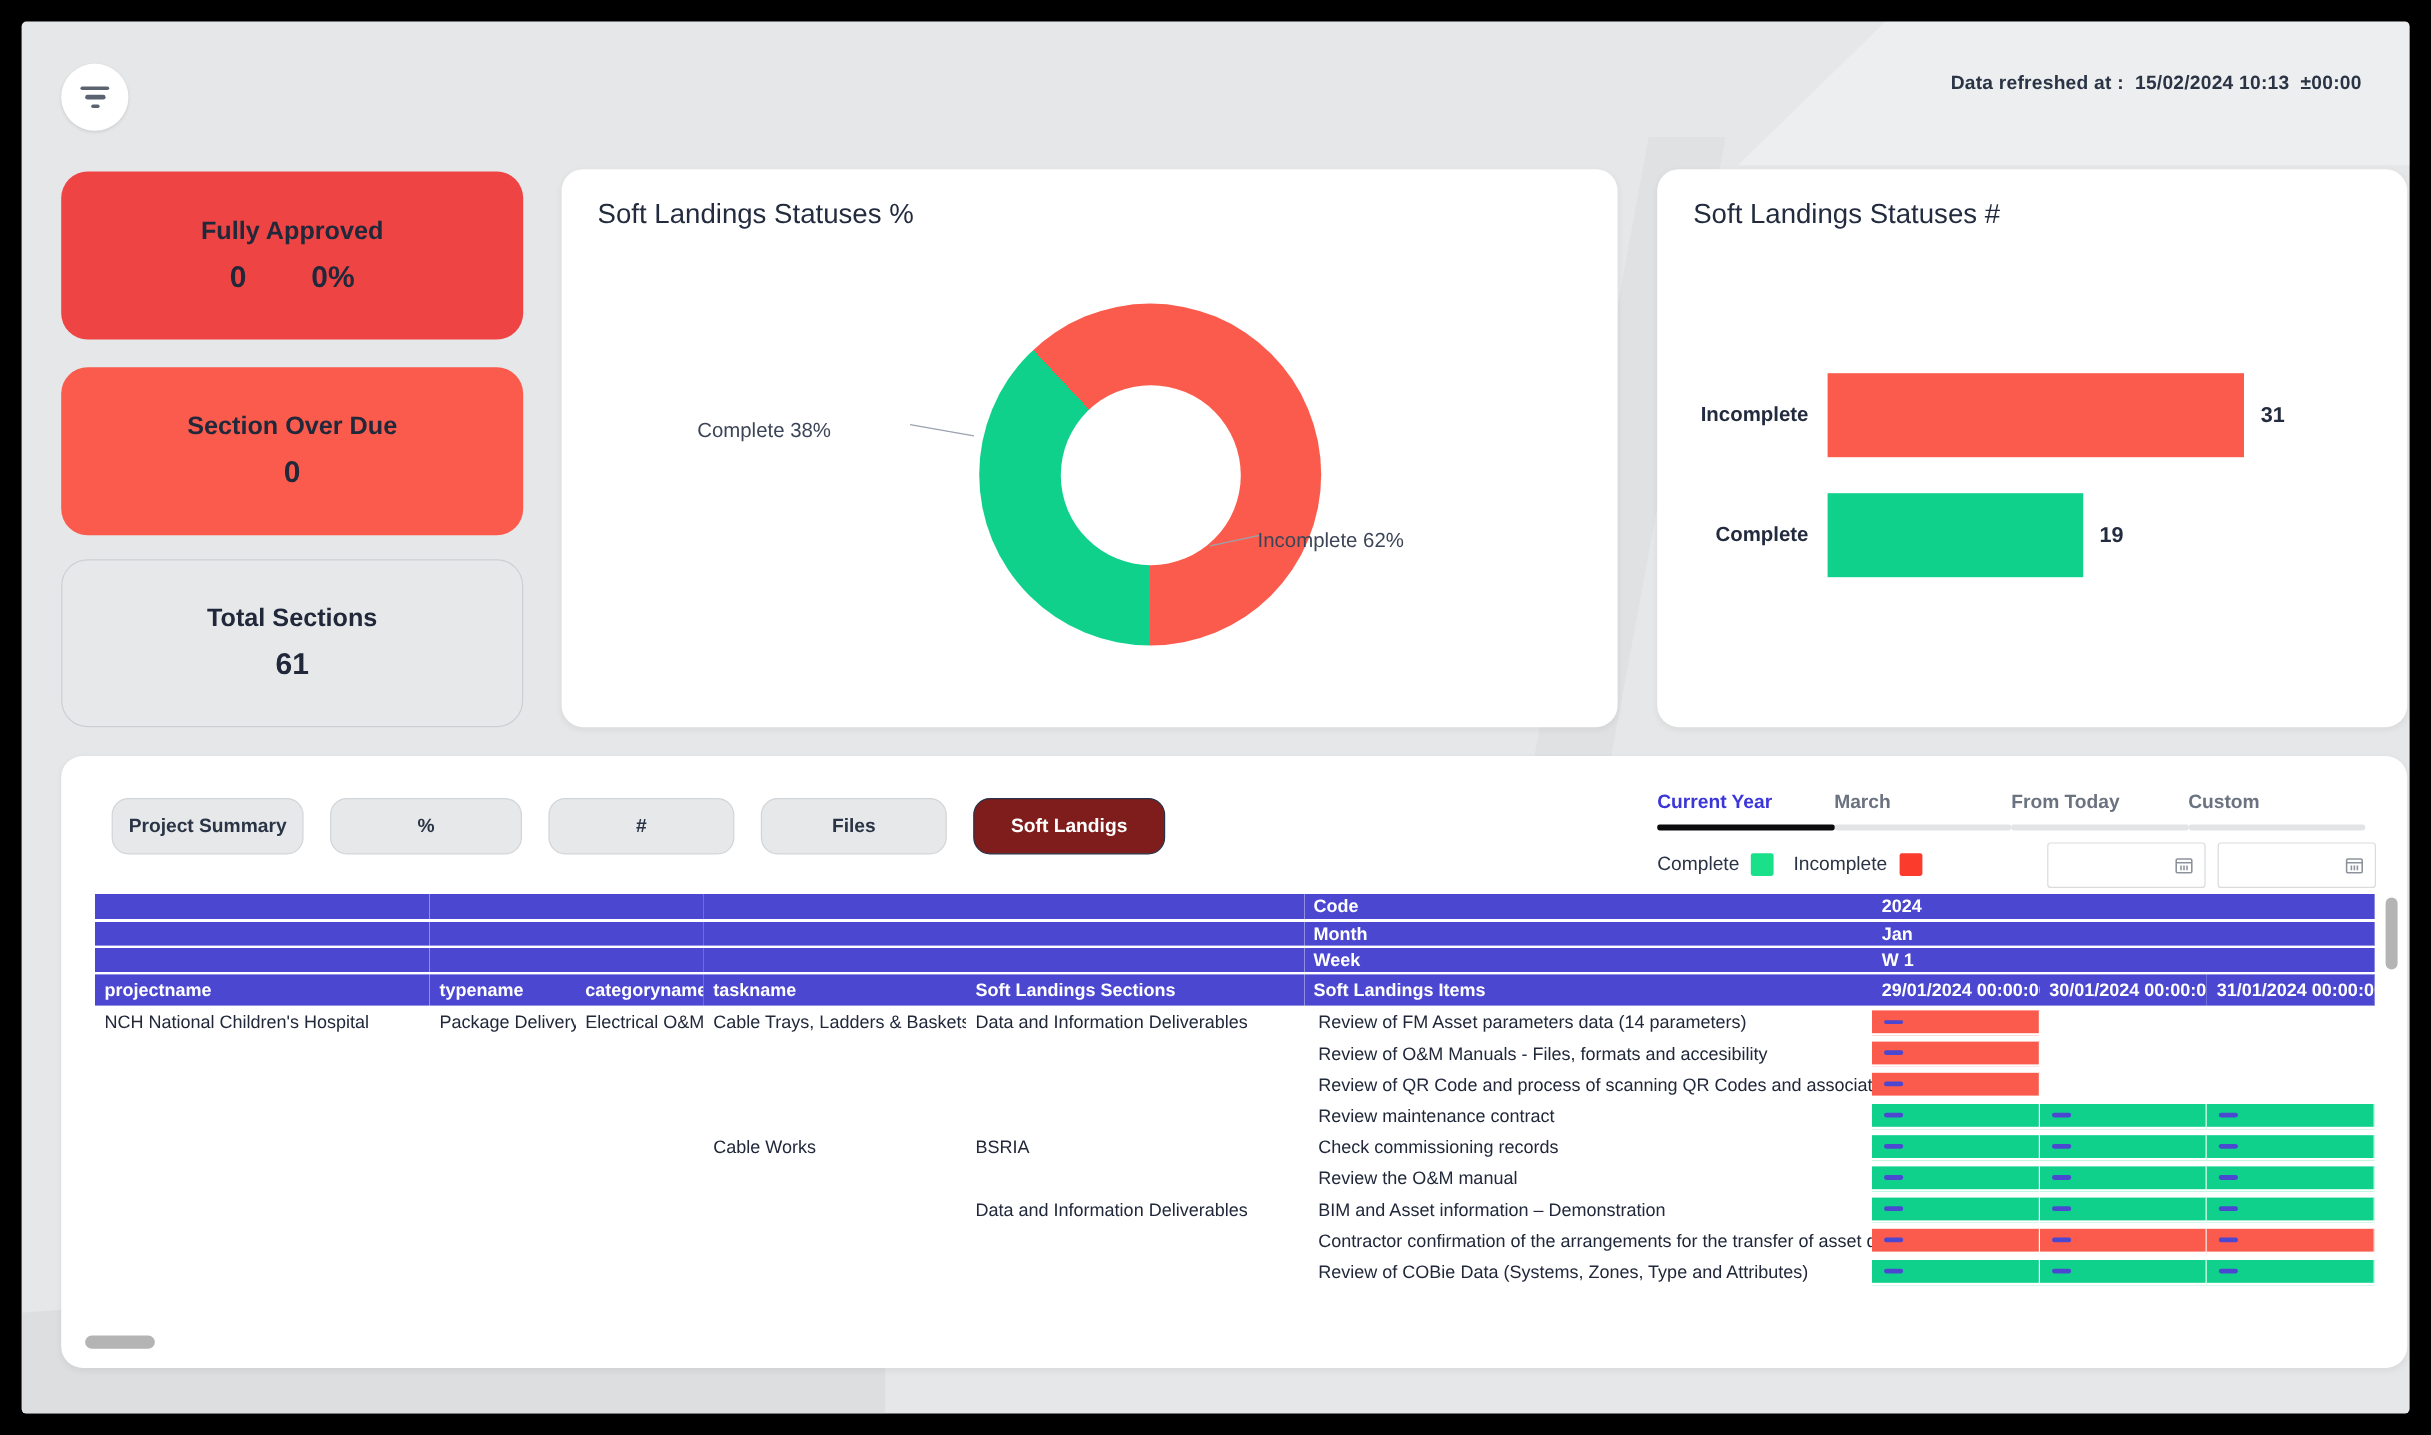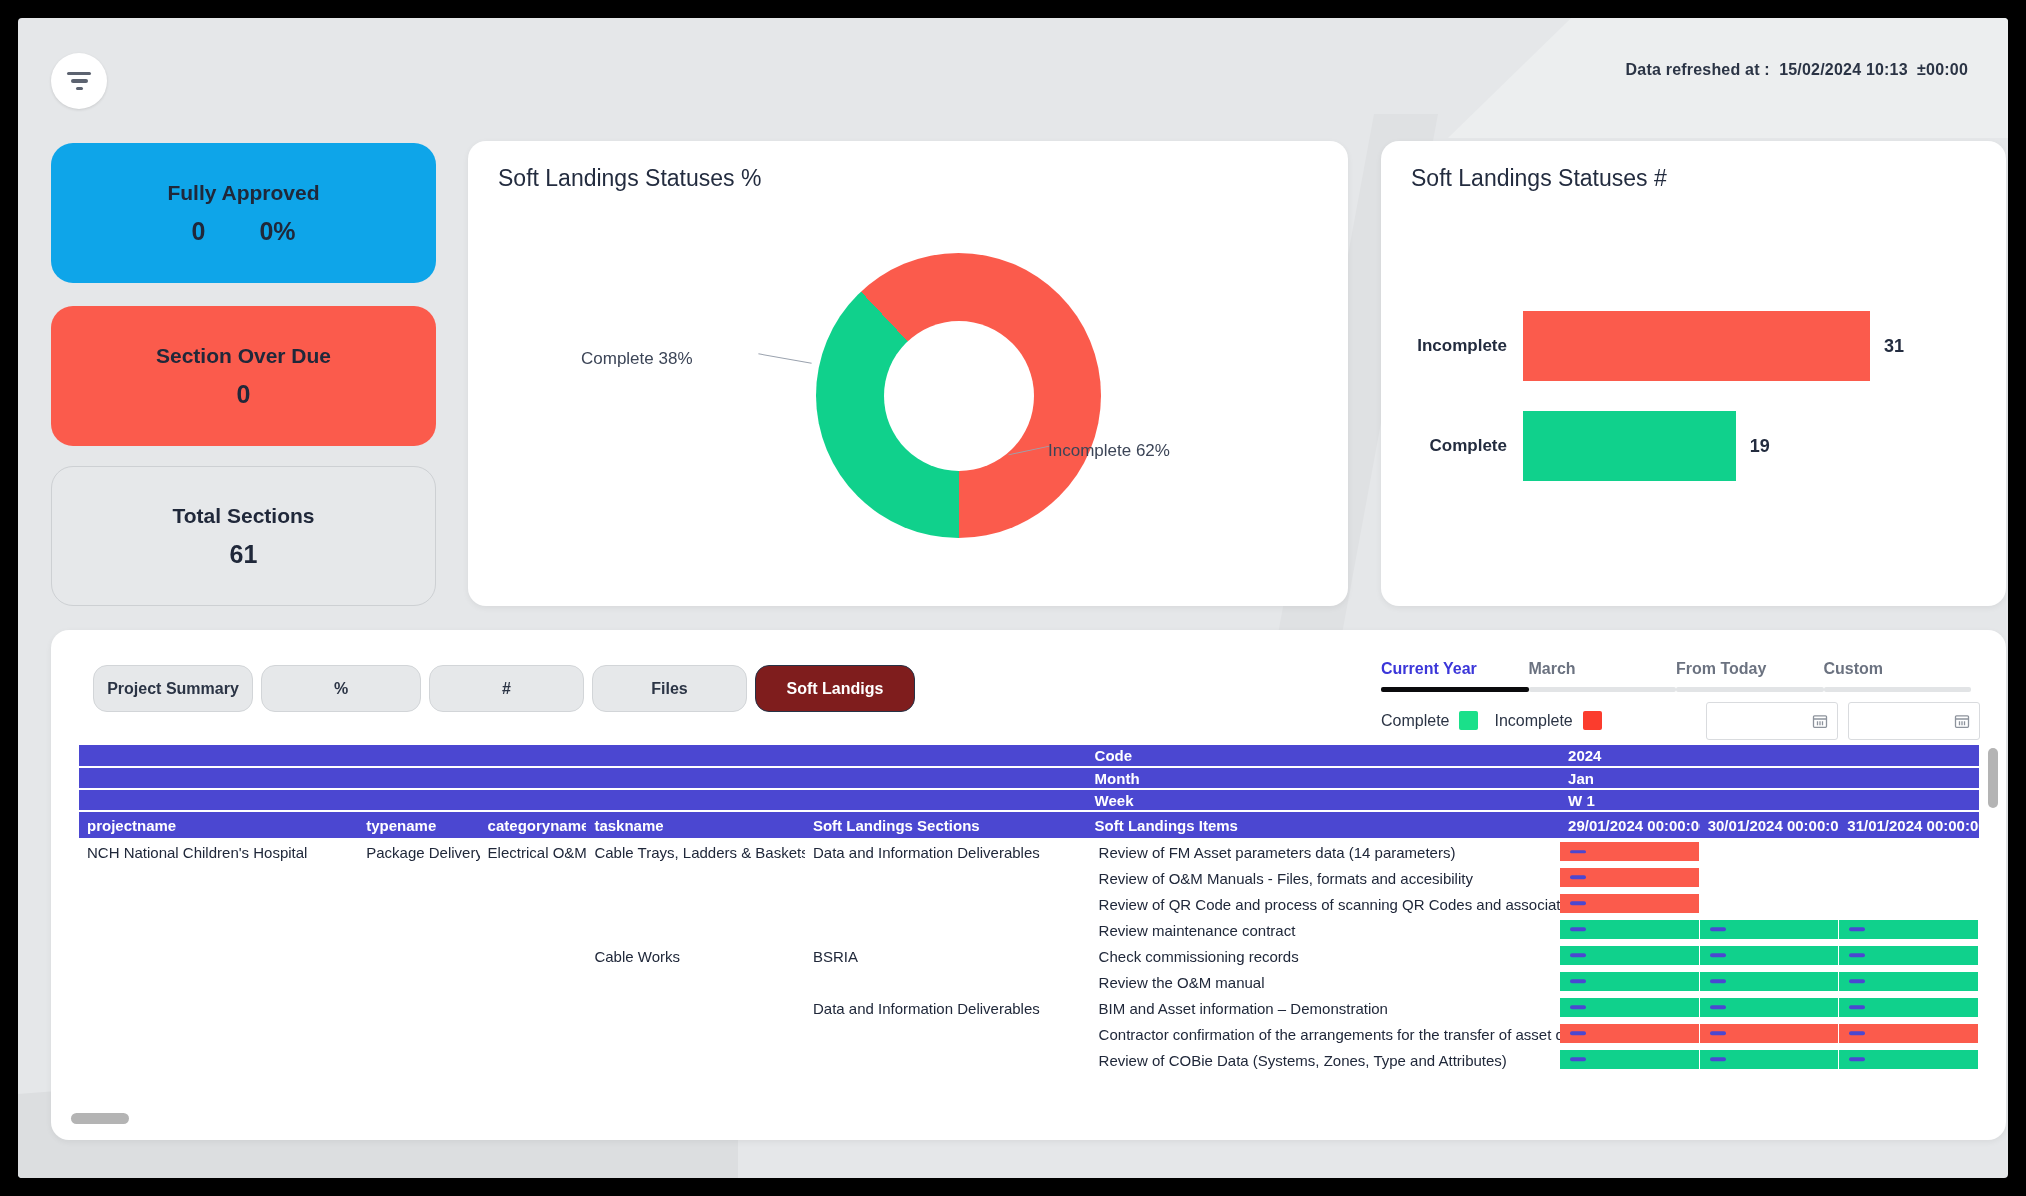--- a/index.html
+++ b/index.html
@@ -72,21 +72,21 @@
     position: absolute; left: 33px;
     width: 385px;
     border-radius: 22px;
     display: flex; flex-direction: column;
     align-items: center; justify-content: center;
     gap: 12px;
   }
   .kpi-title { font-size: 21px; font-weight: bold; color: #20283a; }
   .kpi-row { display: flex; align-items: baseline; gap: 54px; }
   .kpi-value { font-size: 25px; font-weight: bold; color: #20283a; }
-  #kpi-approved { top: 125px; height: 140px; background: #0ea5e9; }
+  #kpi-approved { top: 125px; height: 140px; background: #ef4444; }
   #kpi-overdue  { top: 288px; height: 140px; background: #fb5b4c; }
   #kpi-total    { top: 448px; height: 140px; background: #e6e8ea; border: 1.5px solid #cdd0d3; }
 
   
   .card {
     position: absolute;
     background: #fff;
     border-radius: 18px;
     box-shadow: 0 2px 6px rgba(0,0,0,.06);
   }
@@ -135,21 +135,21 @@
 
   
   .panel {
     position: absolute; left: 33px; top: 612px;
     width: 1955px; height: 510px;
     background: #ffffff;
     border-radius: 18px;
     box-shadow: 0 2px 6px rgba(0,0,0,.06);
     overflow: hidden;
   }
-  .pills { position: absolute; left: 42px; top: 35px; display: flex; gap: 8px; }
+  .pills { position: absolute; left: 42px; top: 35px; display: flex; gap: 22px; }
   .pill {
     height: 47px; border-radius: 14px;
     background: #e6e8ea; border: 1.5px solid #d2d5d8;
     display: flex; align-items: center; justify-content: center;
     font-size: 16px; font-weight: bold; color: #2b3445;
     cursor: pointer;
   }
   .pill.active { background: #7f1d1d; border-color: #263246; color: #ffffff; }
   #pill-0 { width: 160px; }
   #pill-1 { width: 160px; }

